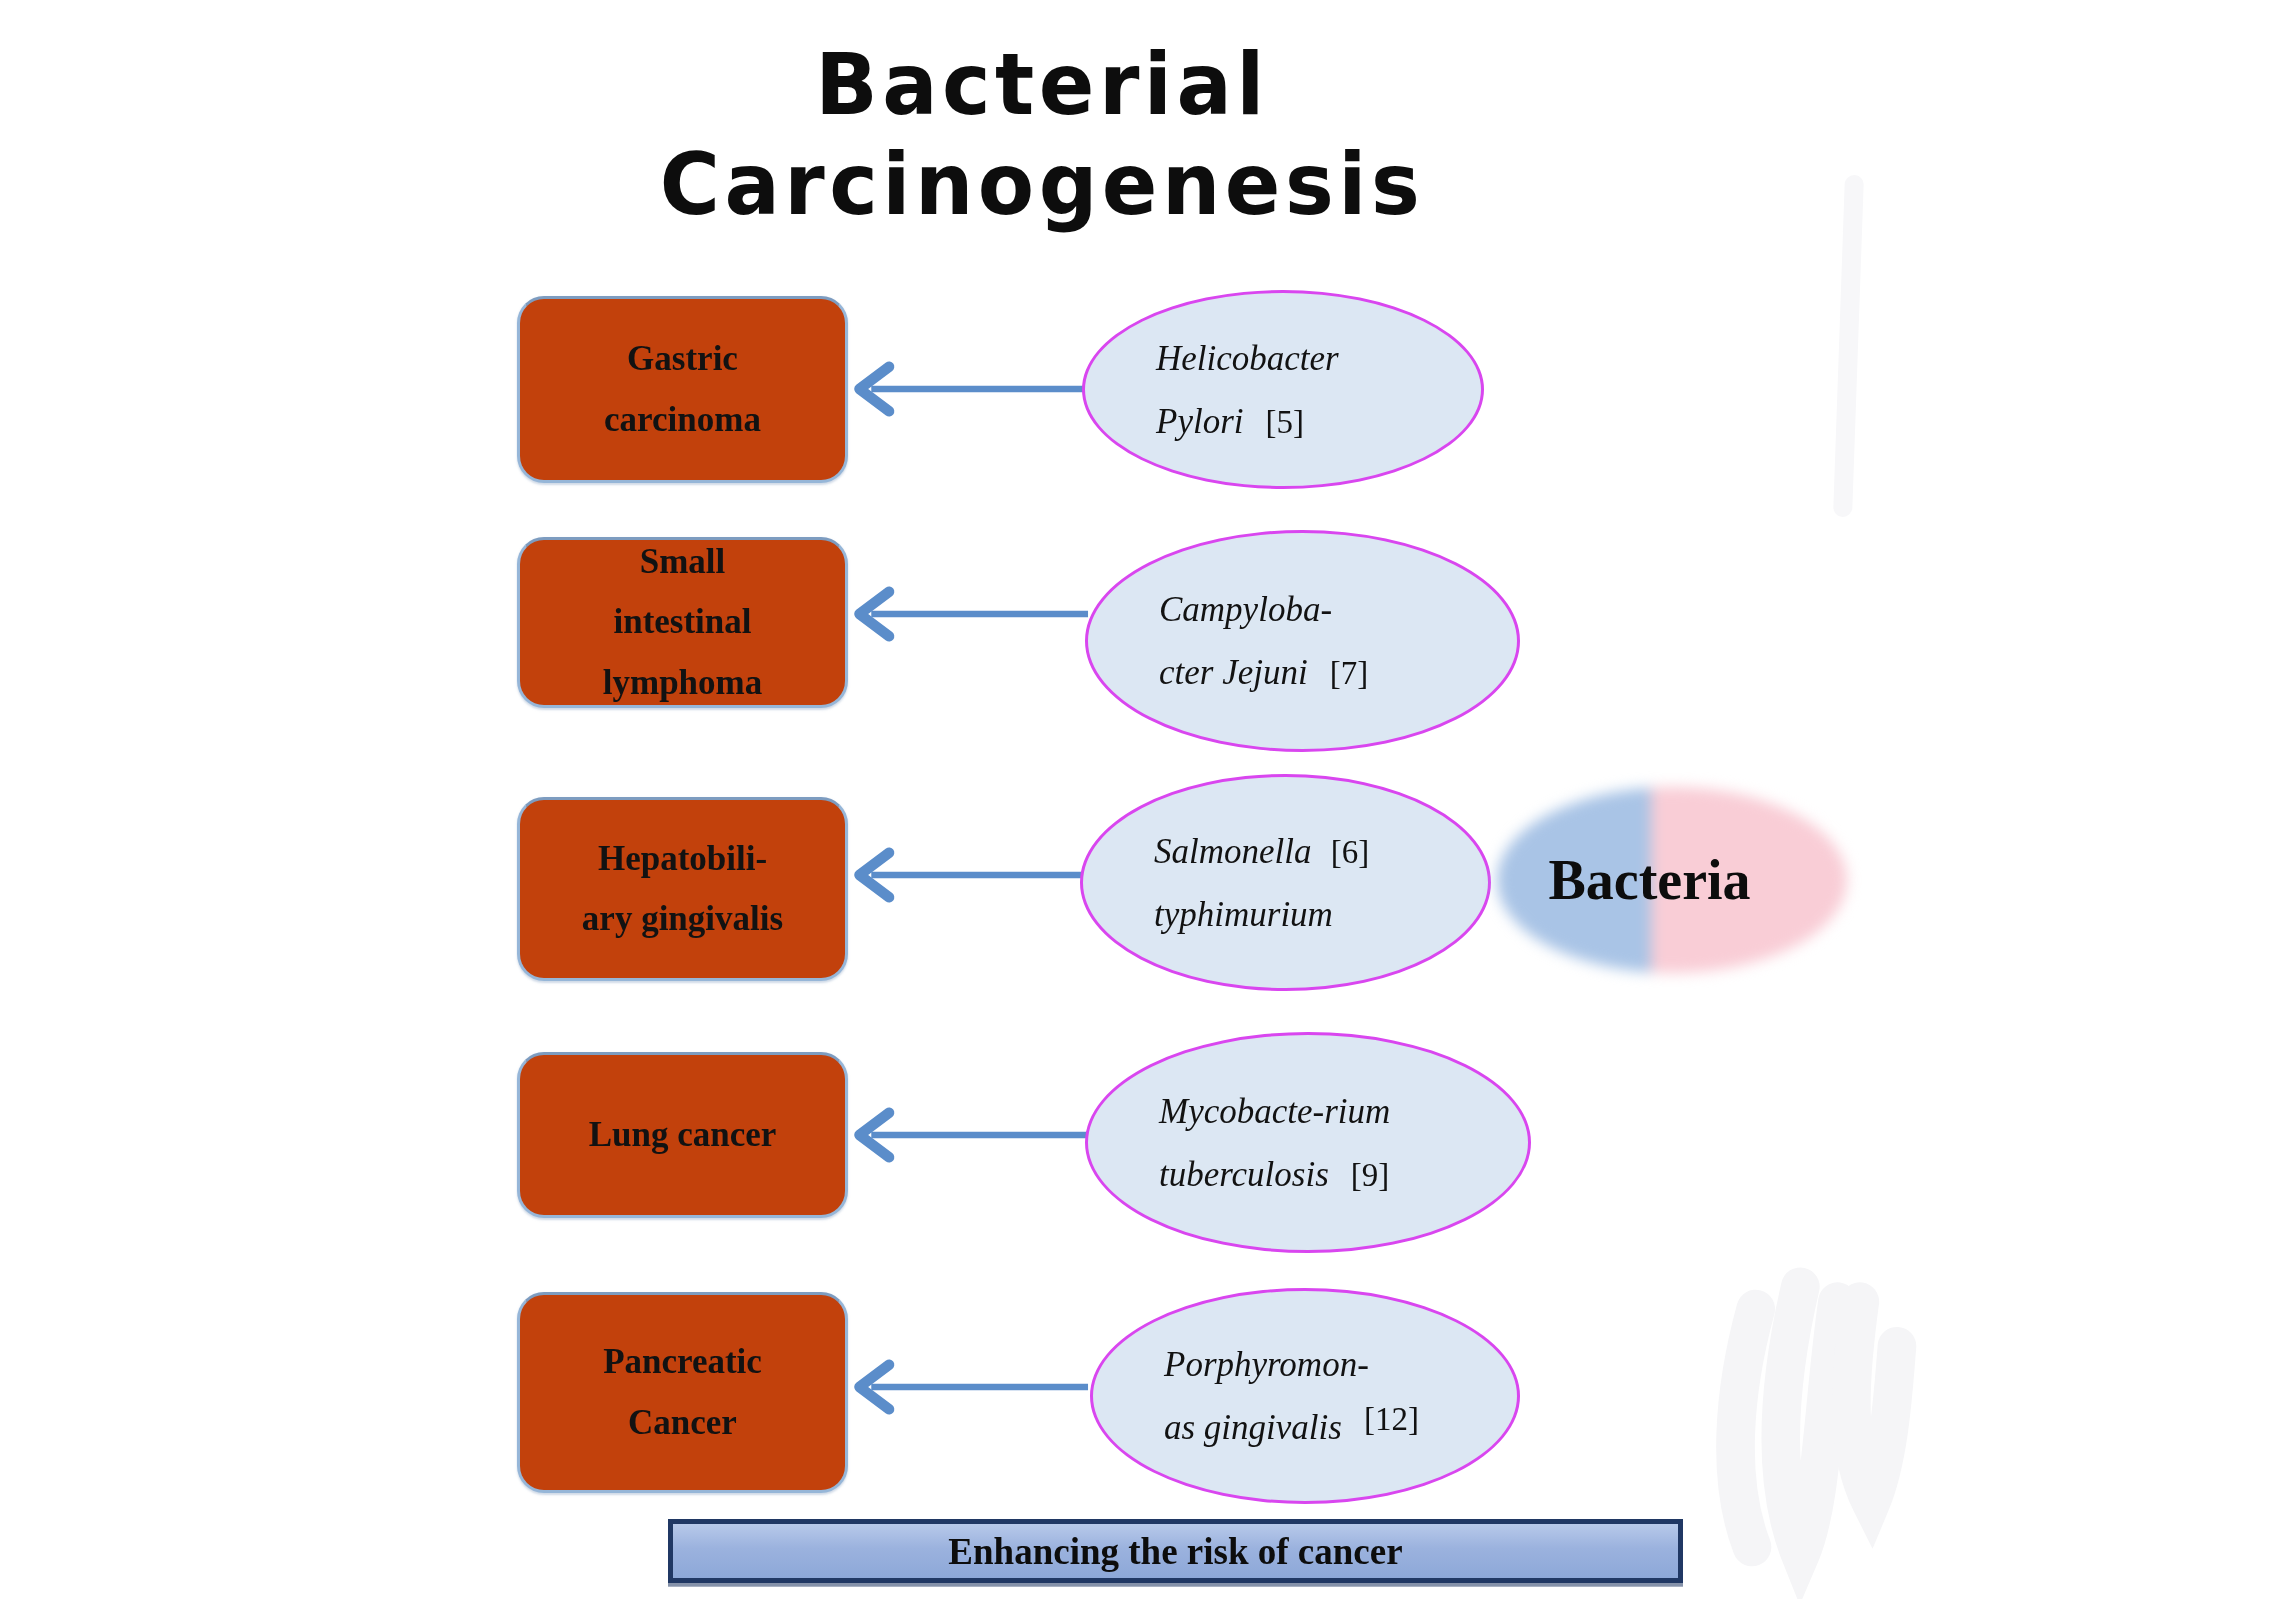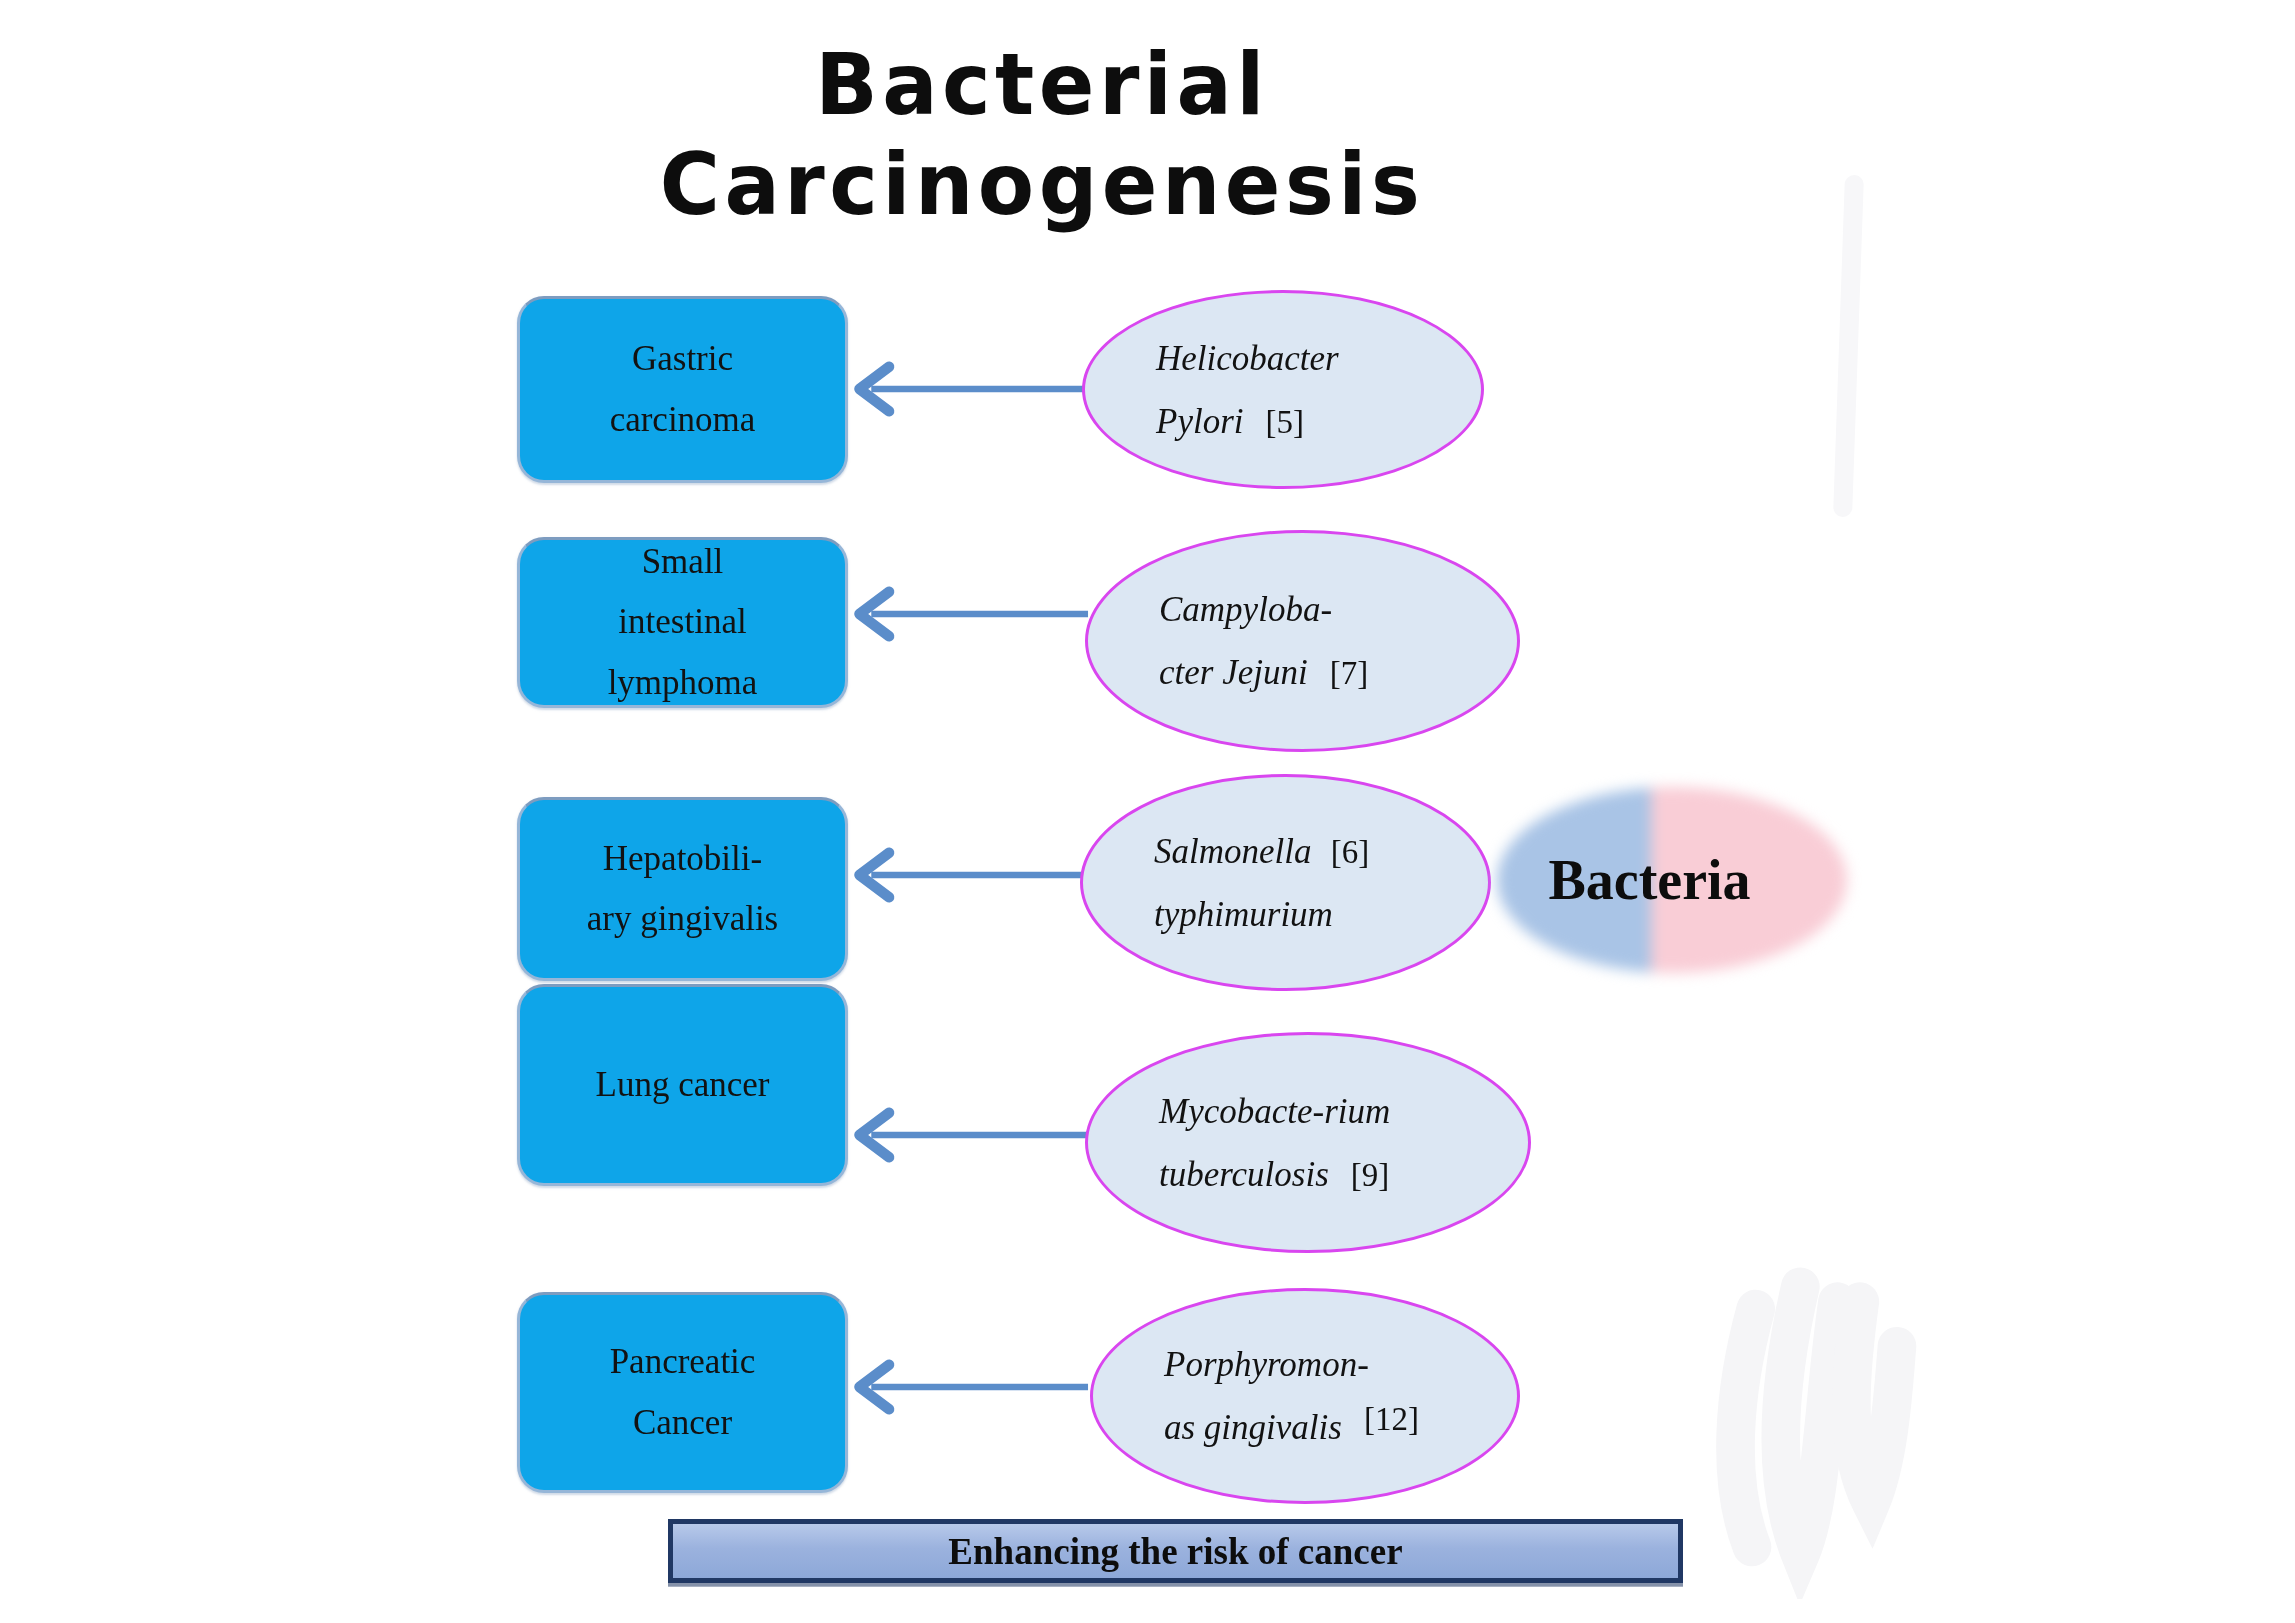--- a/index.html
+++ b/index.html
@@ -23,39 +23,40 @@
     font-size: 82px;
     letter-spacing: 4.5px;
     color: #0d0d0d;
     transform: scaleY(1.05);
   }
 
   
   .rect {
     position: absolute;
     left: 517px; width: 331px;
-    background: #0ea5e9;
+    background: #c2410c;
     border: 3px solid #96b6d8;
     border-top-color: #7d9cc0;
     border-radius: 27px;
     box-sizing: border-box;
     display: flex; align-items: center; justify-content: center;
     box-shadow: 0 1.5px 2.2px rgba(120,150,185,0.35);
+    font-weight: bold;
   }
   .rect-label {
     white-space: pre-line;
     text-align: center;
     font-size: 35px;
     line-height: 1.72;
     color: #121212;
   }
   .rect.r1 { top: 296px;  height: 187px; }
   .rect.r2 { top: 537px;  height: 171px; }
   .rect.r3 { top: 797px; height: 184px; }
-  .rect.r4 { top: 984px; height: 202px; }
+  .rect.r4 { top: 1052px; height: 166px; }
   .rect.r5 { top: 1292px; height: 201px; }
 
   
   .ellipse {
     position: absolute;
     background: #dce7f3;
     border: 3px solid #d946ef;
     border-radius: 50%;
     box-sizing: border-box;
     display: flex; flex-direction: column; justify-content: center;

